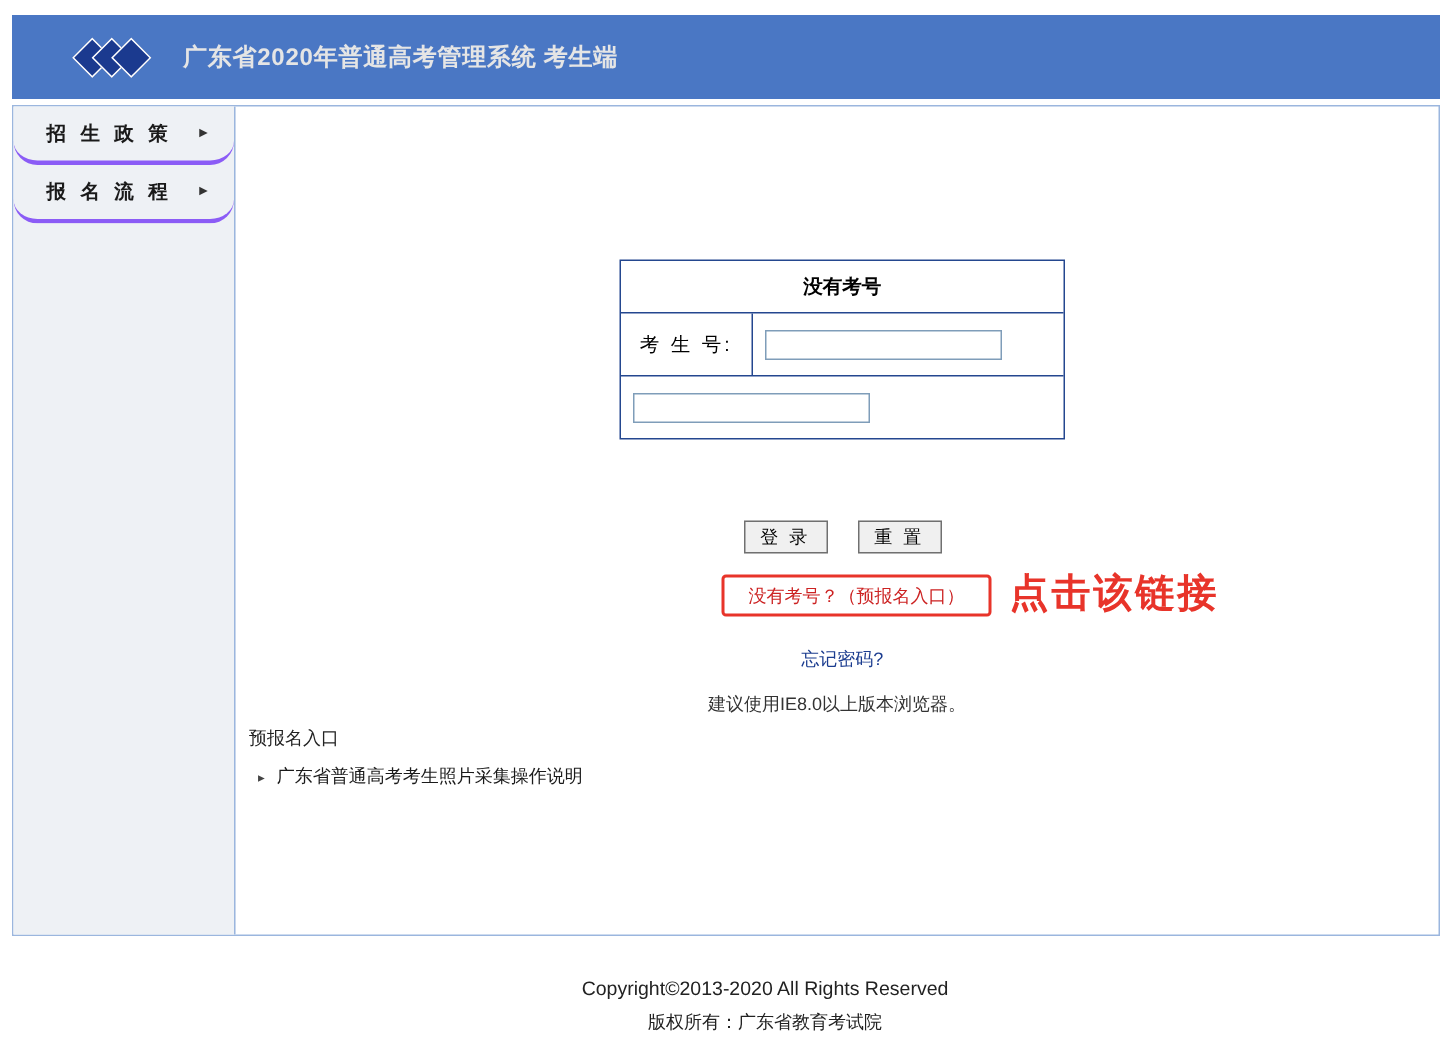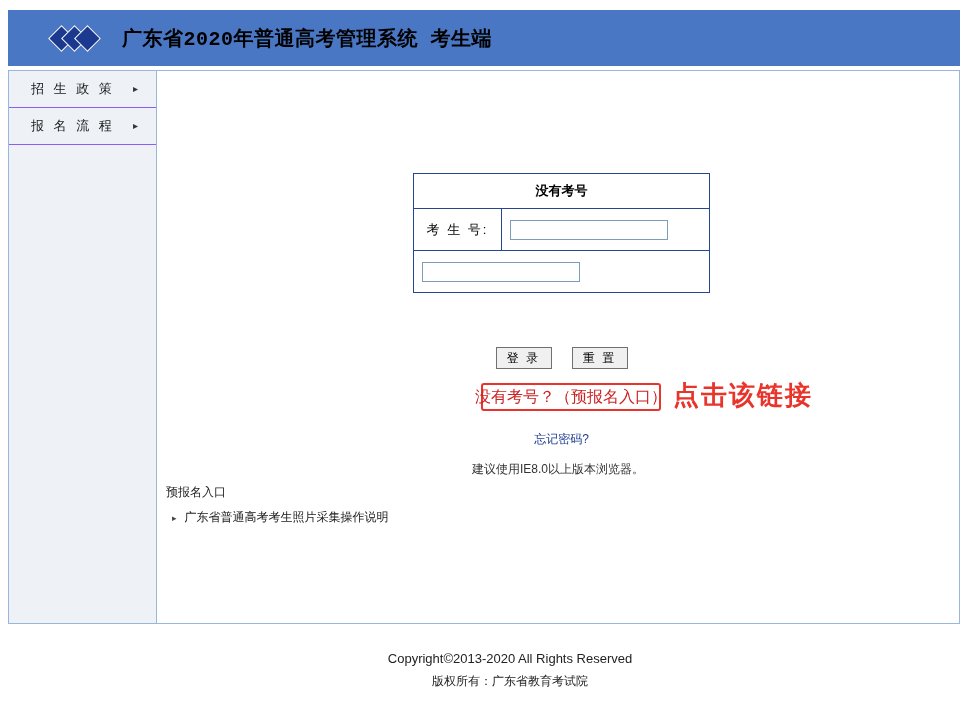--- a/index.html
+++ b/index.html
@@ -45,27 +45,26 @@
     height: 17px;
     background: #1b3a8f;
     transform: rotate(45deg);
     top: 6px;
     border: 1px solid #ffffff;
   }
   .logo .d1 { left: 0px; }
   .logo .d2 { left: 13px; }
   .logo .d3 { left: 26px; }
   .header-title {
-    color: #000000;
-    font-size: 20px;
+    color: #e5e5e5;
+    font-size: 16px;
     font-weight: bold;
     margin-left: 22px;
     letter-spacing: 0.5px;
     white-space: nowrap;
-    font-family: Liberation Mono, monospace;
   }
   
   .frame {
     position: absolute;
     left: 8px;
     top: 70px;
     width: 952px;
     height: 554px;
     border: 1px solid #9bb6de;
     box-sizing: border-box;
@@ -78,27 +77,28 @@
     width: 148px;
     height: 552px;
     background: #eef1f5;
     border-right: 1px solid #9bb6de;
     box-sizing: border-box;
   }
   .side-item {
     position: relative;
     height: 36px;
     line-height: 36px;
-    border-bottom: 1px solid #8b5cf6;
+    border-bottom: 3px solid #8b5cf6;
     padding-left: 22px;
     font-size: 13px;
-    font-weight: normal;
+    font-weight: bold;
     color: #1a1a1a;
     letter-spacing: 3px;
     cursor: pointer;
+    border-radius: 16px;
   }
   .side-item .arrow {
     position: absolute;
     right: 18px;
     top: 0;
     line-height: 36px;
     font-size: 10px;
     color: #333;
     letter-spacing: 0;
   }
@@ -208,21 +208,21 @@
     height: 28px;
     border: 2px solid #e8342a;
     border-radius: 3px;
     display: flex;
     align-items: center;
     justify-content: center;
     box-sizing: border-box;
   }
   .prereg-link {
     color: #cc2222;
-    font-size: 16px;
+    font-size: 12px;
     text-decoration: none;
     cursor: pointer;
     white-space: nowrap;
   }
   .annotation {
     position: absolute;
     left: 515px;
     top: 307px;
     color: #e8342a;
     font-size: 26px;

